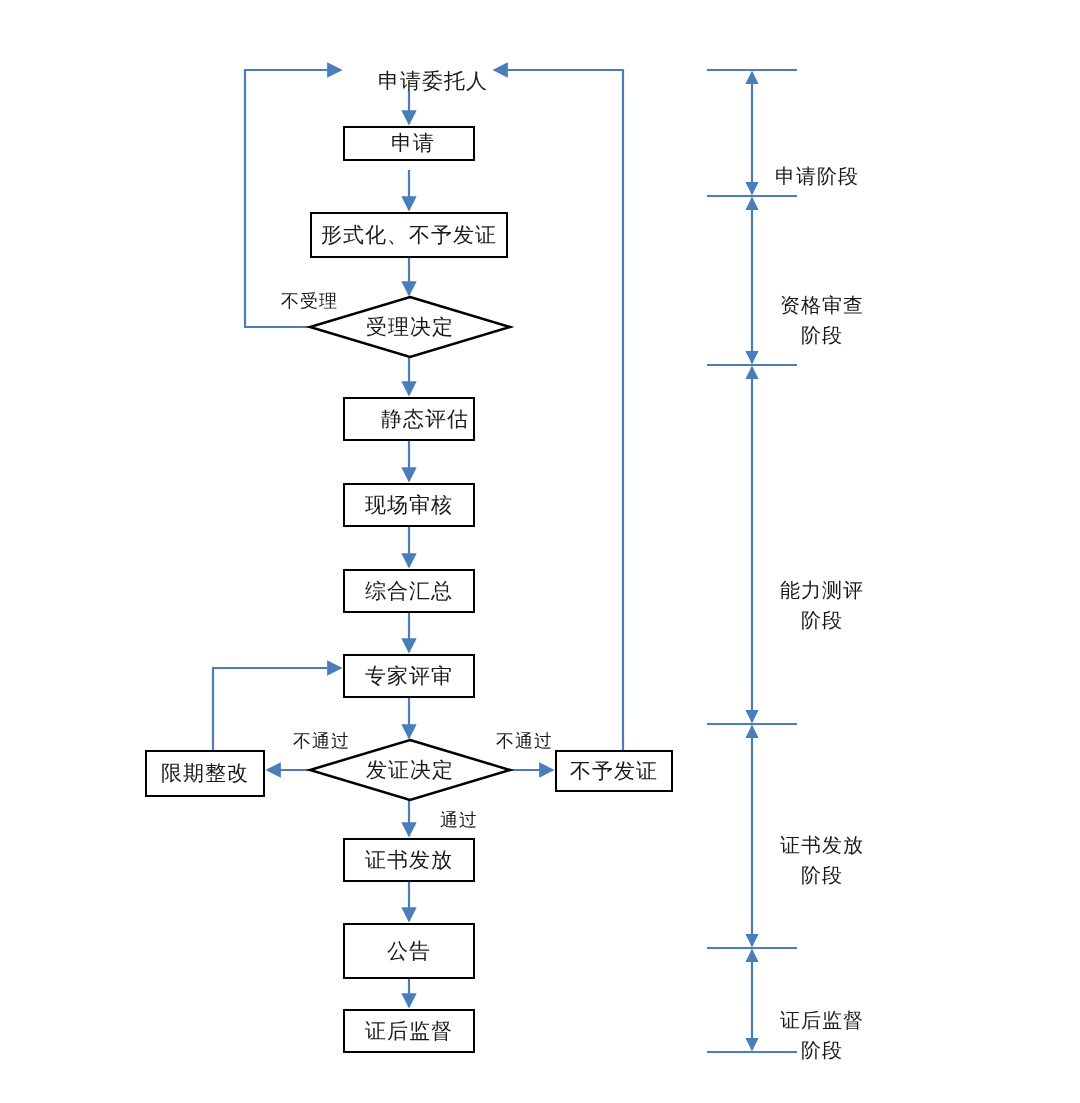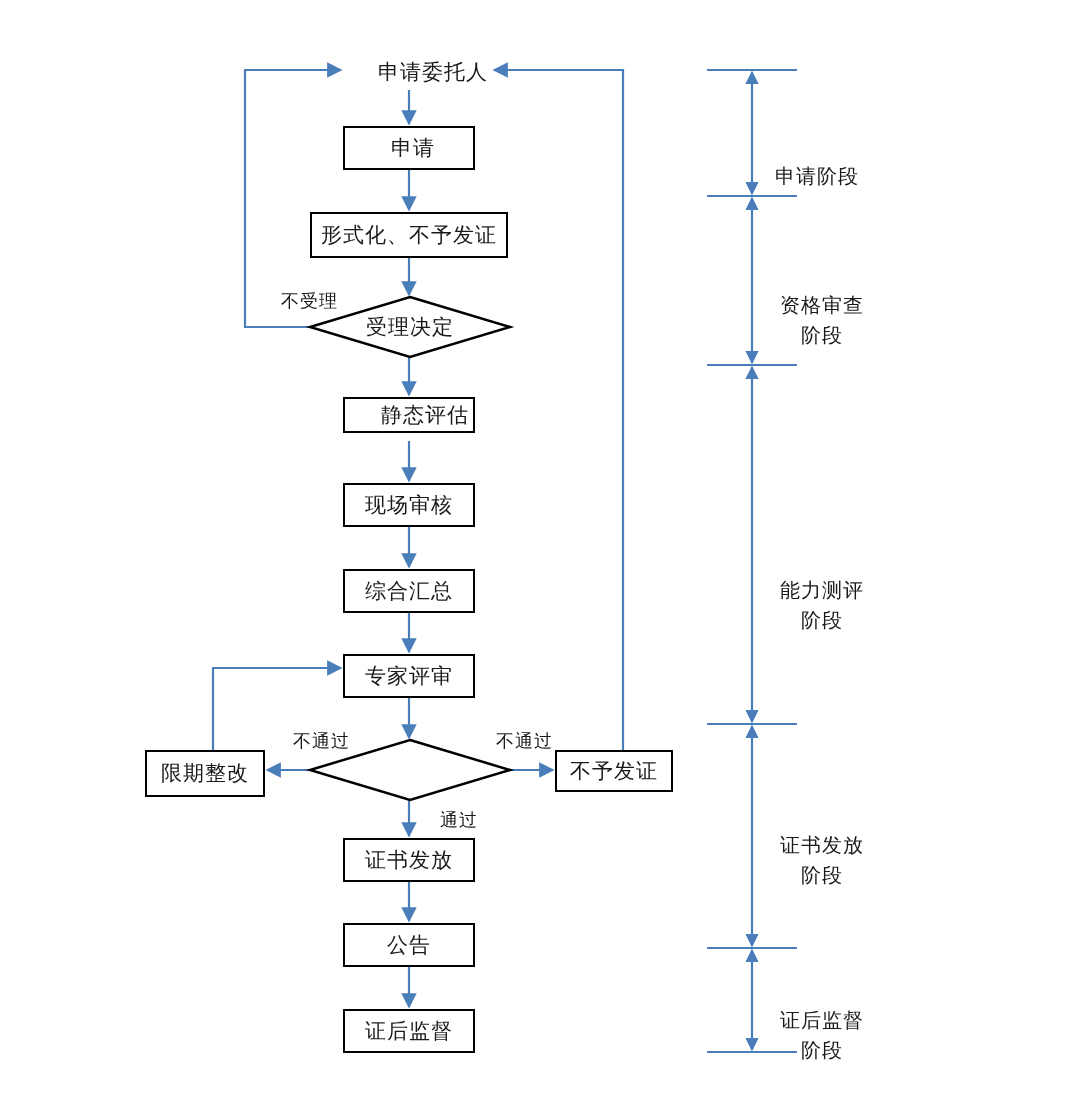--- a/index.html
+++ b/index.html
@@ -136,66 +136,69 @@
       <line x1="707" y1="1052" x2="797" y2="1052"></line>
 
       <line x1="752" y1="72" x2="752" y2="194" marker-start="url(#arrowsm)" marker-end="url(#arrowsm)"></line>
       <line x1="752" y1="198" x2="752" y2="363" marker-start="url(#arrowsm)" marker-end="url(#arrowsm)"></line>
       <line x1="752" y1="367" x2="752" y2="722" marker-start="url(#arrowsm)" marker-end="url(#arrowsm)"></line>
       <line x1="752" y1="726" x2="752" y2="946" marker-start="url(#arrowsm)" marker-end="url(#arrowsm)"></line>
       <line x1="752" y1="950" x2="752" y2="1050" marker-start="url(#arrowsm)" marker-end="url(#arrowsm)"></line>
     </g>
   </svg>
 
-  <div class="node terminal" style="left:343px; top:55px; width:180px; height:34px;">
+  <div class="node terminal" style="left:343px; top:64px; width:180px; height:34px;">
     <span>申请委托人</span>
   </div>
 
-  <div class="node proc" style="left:343px; top:126px; width:132px; height:44px;padding-left:8px;">
+  <div class="node proc" style="left:343px; top:126px; width:132px; height:35px;padding-left:8px;">
     <span>申请</span>
   </div>
 
   <div class="node proc" style="left:310px; top:212px; width:198px; height:46px;">
     <span>形式化、不予发证</span>
   </div>
 
   <div class="node decision" style="left:310px; top:297px; width:200px; height:60px;text-align:center;">
     <span class="dtext">受理决定</span>
   </div>
 
-  <div class="node proc" style="left:343px; top:397px; width:132px; height:36px;padding-left:32px;">
+  <div class="node proc" style="left:343px; top:397px; width:132px; height:44px;padding-left:32px;">
     <span>静态评估</span>
   </div>
 
   <div class="node proc" style="left:343px; top:483px; width:132px; height:44px;">
     <span>现场审核</span>
   </div>
 
   <div class="node proc" style="left:343px; top:569px; width:132px; height:44px;">
     <span>综合汇总</span>
   </div>
 
   <div class="node proc" style="left:343px; top:654px; width:132px; height:44px;">
     <span>专家评审</span>
   </div>
 
+  <div class="node decision" style="left:310px; top:740px; width:200px; height:60px;">
+    <span class="dtext">发证决定</span>
+  </div>
 
   <div class="node proc" style="left:145px; top:750px; width:120px; height:47px;">
     <span>限期整改</span>
   </div>
 
   <div class="node proc" style="left:555px; top:750px; width:118px; height:42px;">
     <span>不予发证</span>
   </div>
 
   <div class="node proc" style="left:343px; top:838px; width:132px; height:44px;">
     <span>证书发放</span>
   </div>
 
-  <div class="node proc" style="left:343px; top:923px; width:132px; height:44px;">
+  <div class="node proc" style="left:343px; top:923px; width:132px; height:56px;">
     <span>公告</span>
   </div>
 
   <div class="node proc" style="left:343px; top:1009px; width:132px; height:44px;">
     <span>证后监督</span>
   </div>
 
   <div class="edge-label" style="left:261px; top:289px;margin-left:20px;">
     <span>不受理</span>
   </div>

